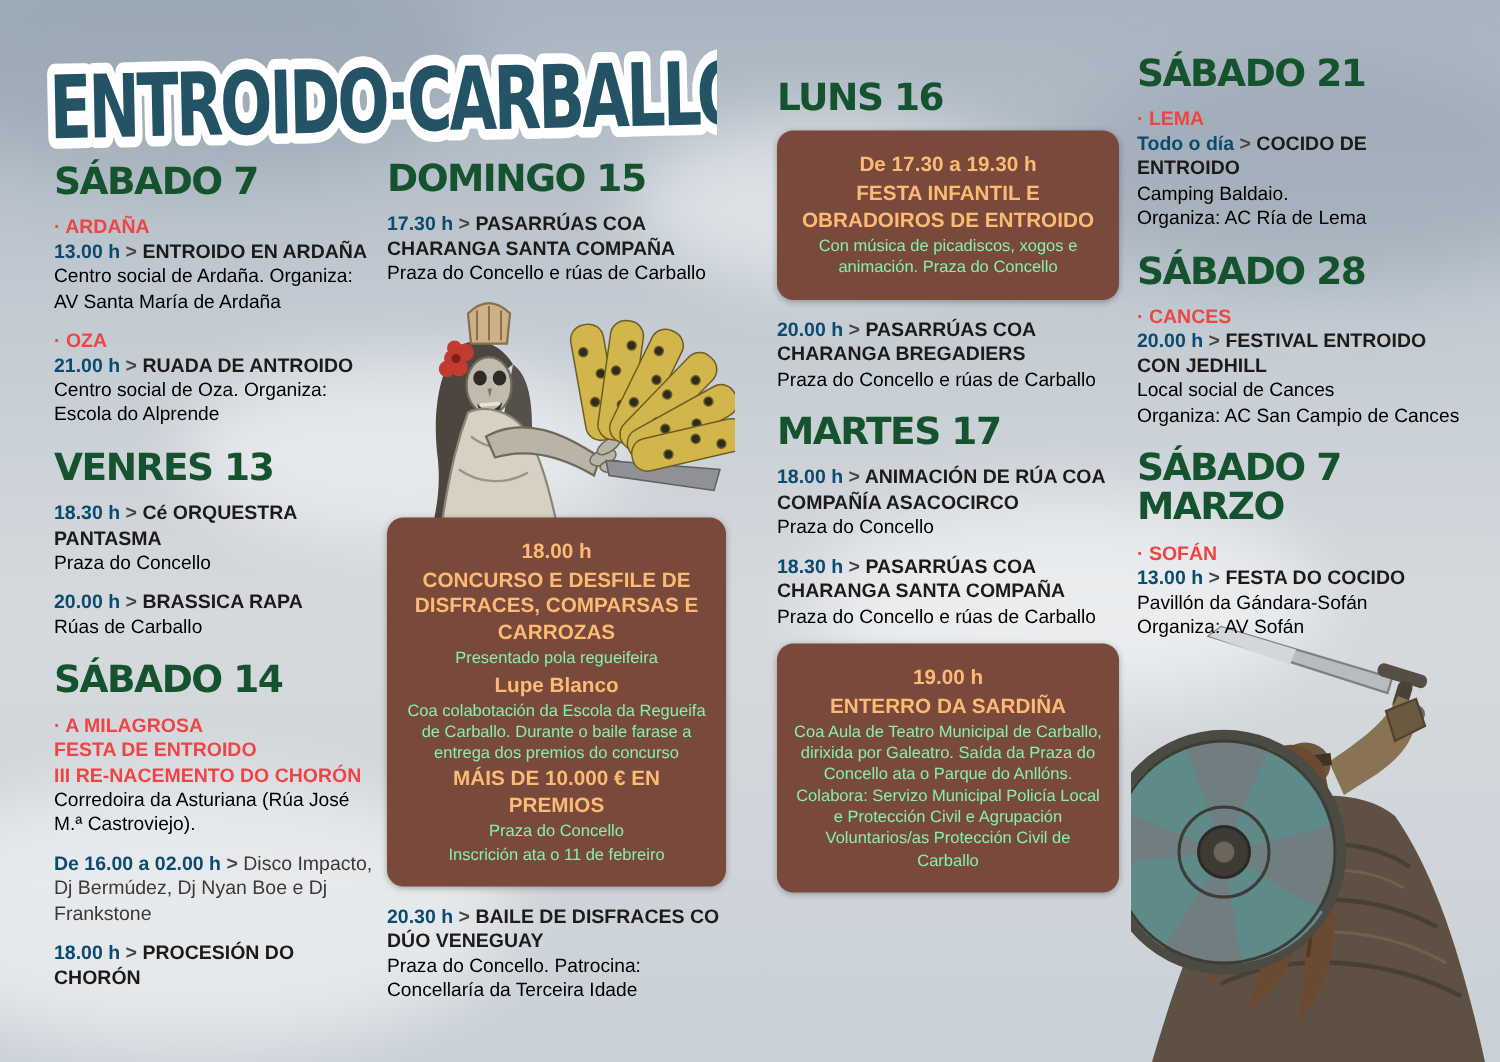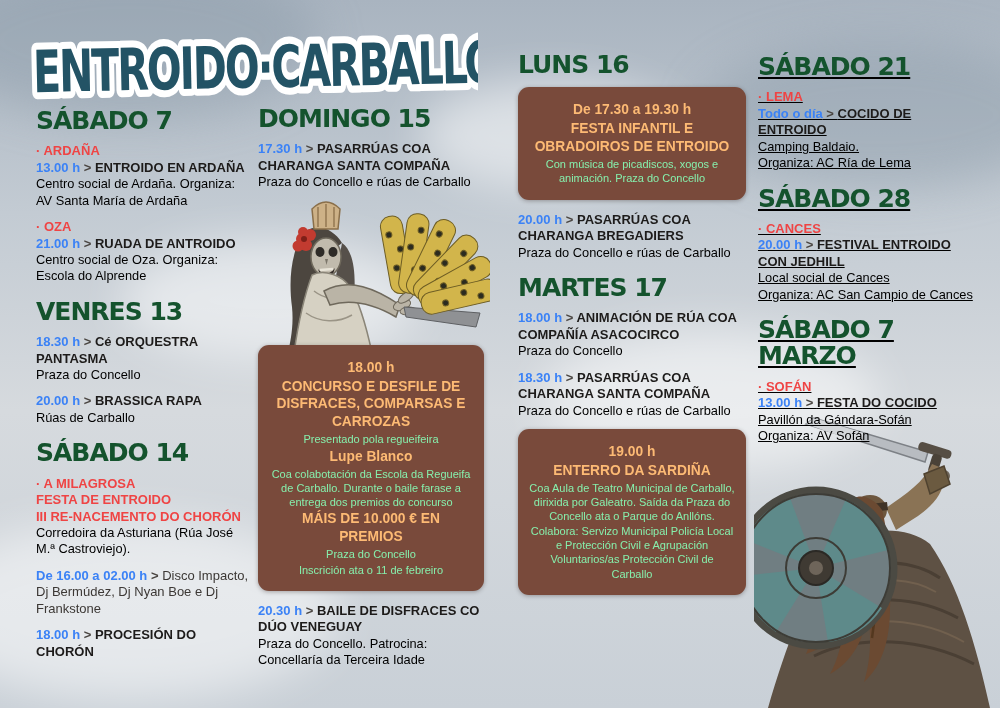--- a/index.html
+++ b/index.html
@@ -17,33 +17,33 @@
     font-family:"DejaVu Sans","Liberation Sans",sans-serif;
     font-weight:800; letter-spacing:-2px;
     fill:#235365; stroke:#ffffff; stroke-width:10px;
     paint-order:stroke; stroke-linejoin:round;
   }
 
   .col { position:absolute; z-index:3; }
   #col-1 { left:36px;  top:108px; width:216px; }
   #col-2 { left:258px; top:106px; width:226px; }
   #col-3 { left:518px; top:52px;  width:228px; }
-  #col-4 { left:758px; top:54px;  width:218px;text-decoration:underline; }
+  #col-4 { left:758px; top:36px;  width:218px; }
 
   .date-heading {
     font-family:"DejaVu Sans","Liberation Sans",sans-serif;
     font-weight:800; font-size:25px; line-height:1.05;
     color:#14532d; letter-spacing:-1px; margin:14px 0 9px;
   }
   .section:first-child .date-heading { margin-top:0; }
 
   .event { margin-bottom:10px; }
   .pre-line { font-weight:bold; font-size:13px; line-height:1.27; color:#ef4444; }
   .time-line { font-size:13px; line-height:1.27; }
-  .time { color:#3b82f6; font-weight:bold; }
+  .time { color:#0c4a6e; font-weight:bold; }
   .sep { color:#4a4541; font-weight:bold; }
   .etitle.bold { font-weight:bold; color:#1d1b1a; }
   .etitle.reg { color:#3c3835; }
   .detail { font-size:12.8px; line-height:1.28; color:#000000; }
 
   .hbox {
     background:#794a3b; border-radius:11px; text-align:center;
     padding:13px 11px; margin:6px 0 12px; position:relative; z-index:4;
     box-shadow:0 1px 4px rgba(40,30,25,.35);
   }

